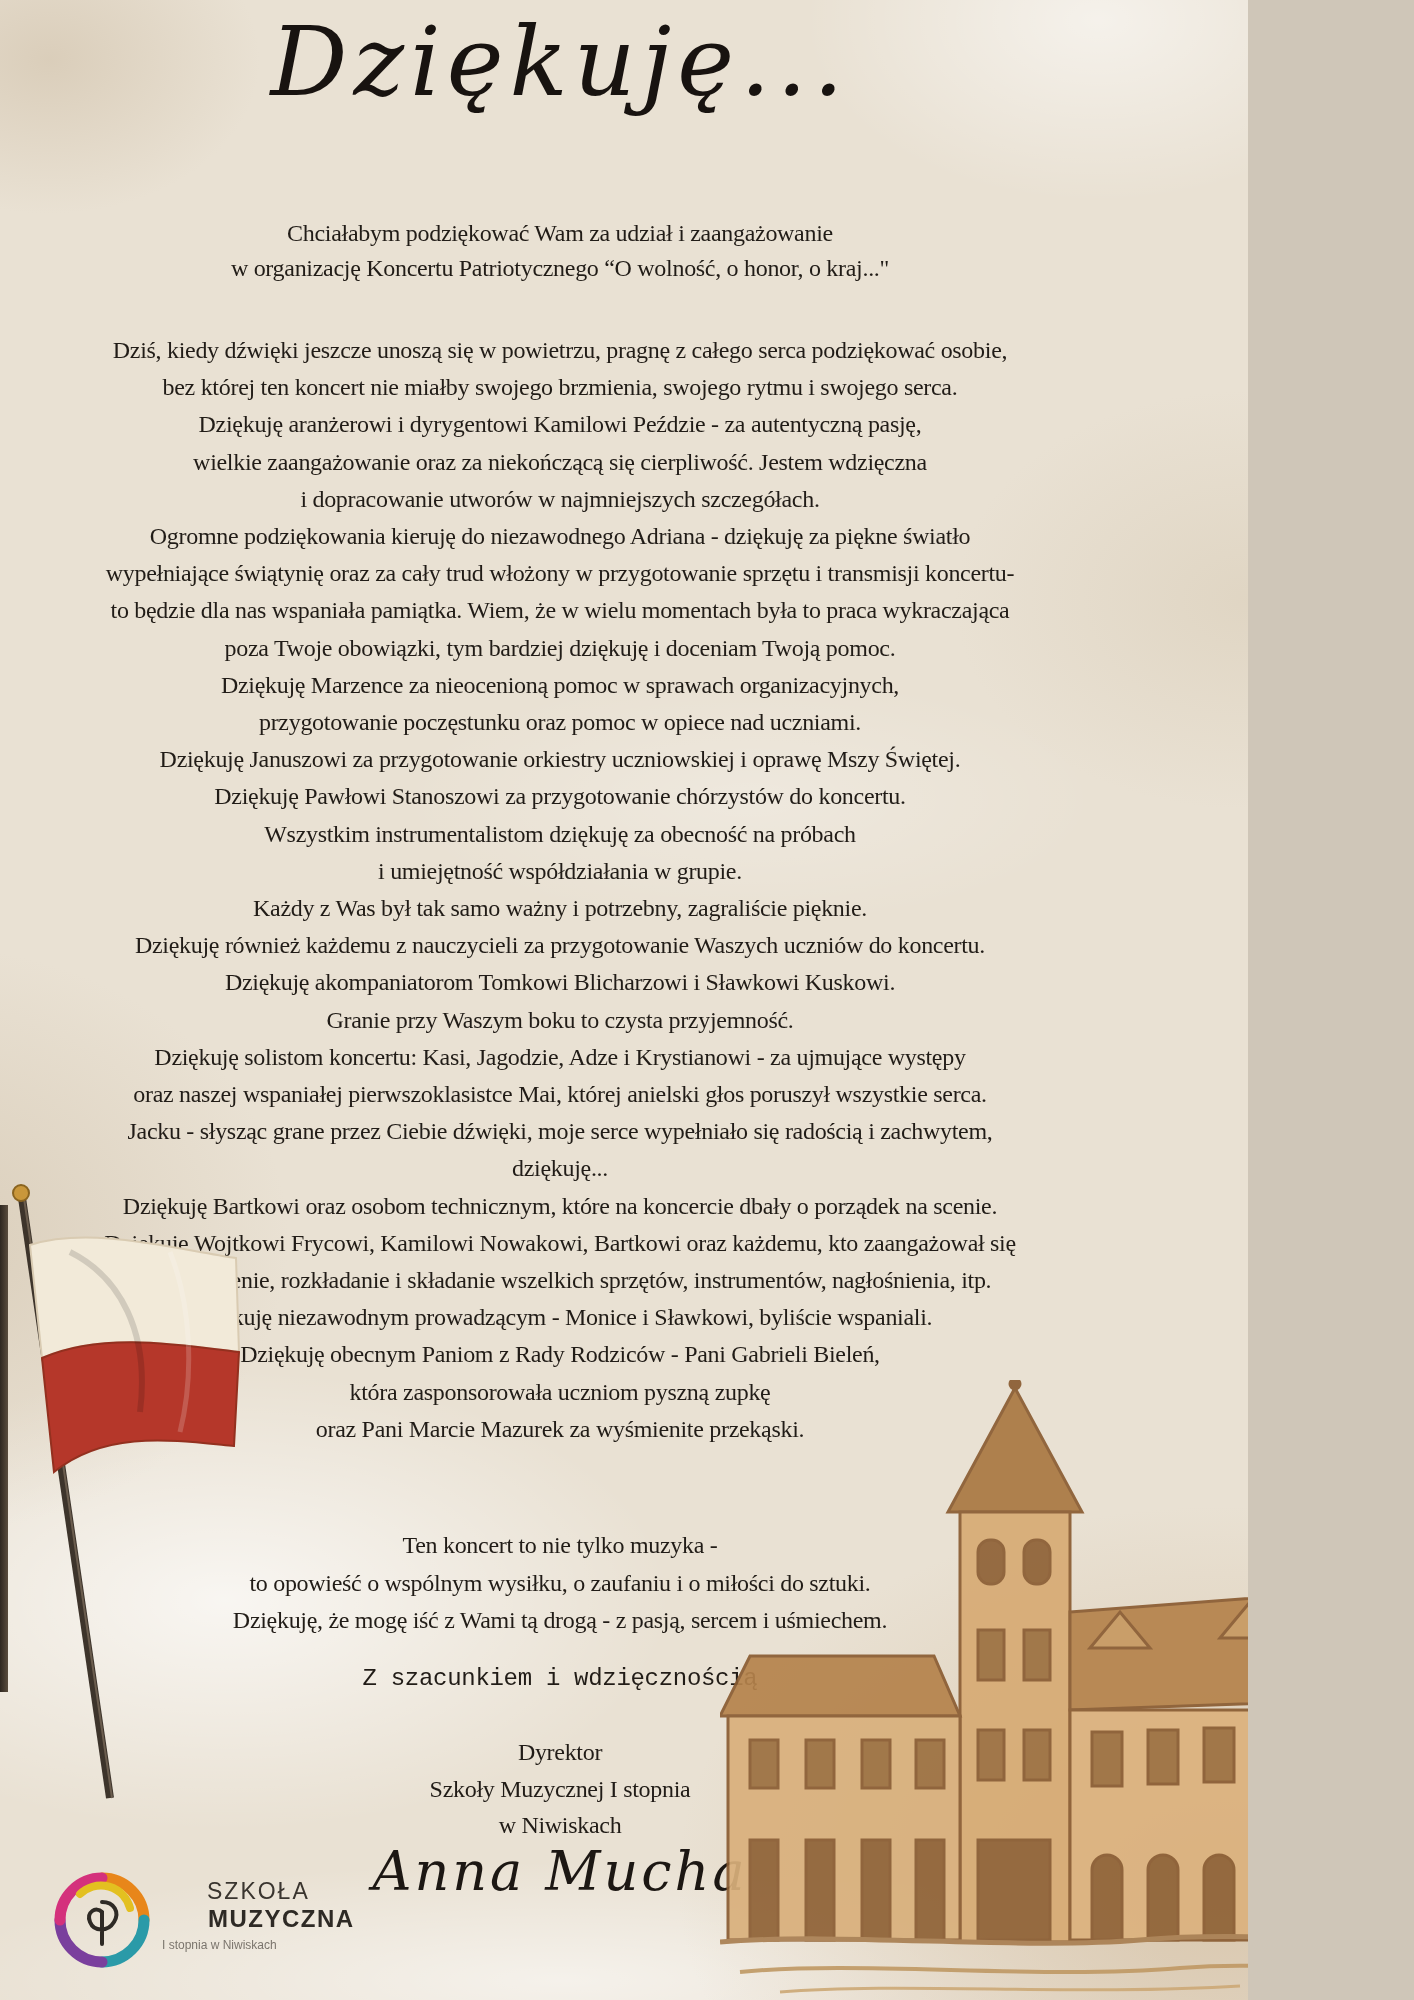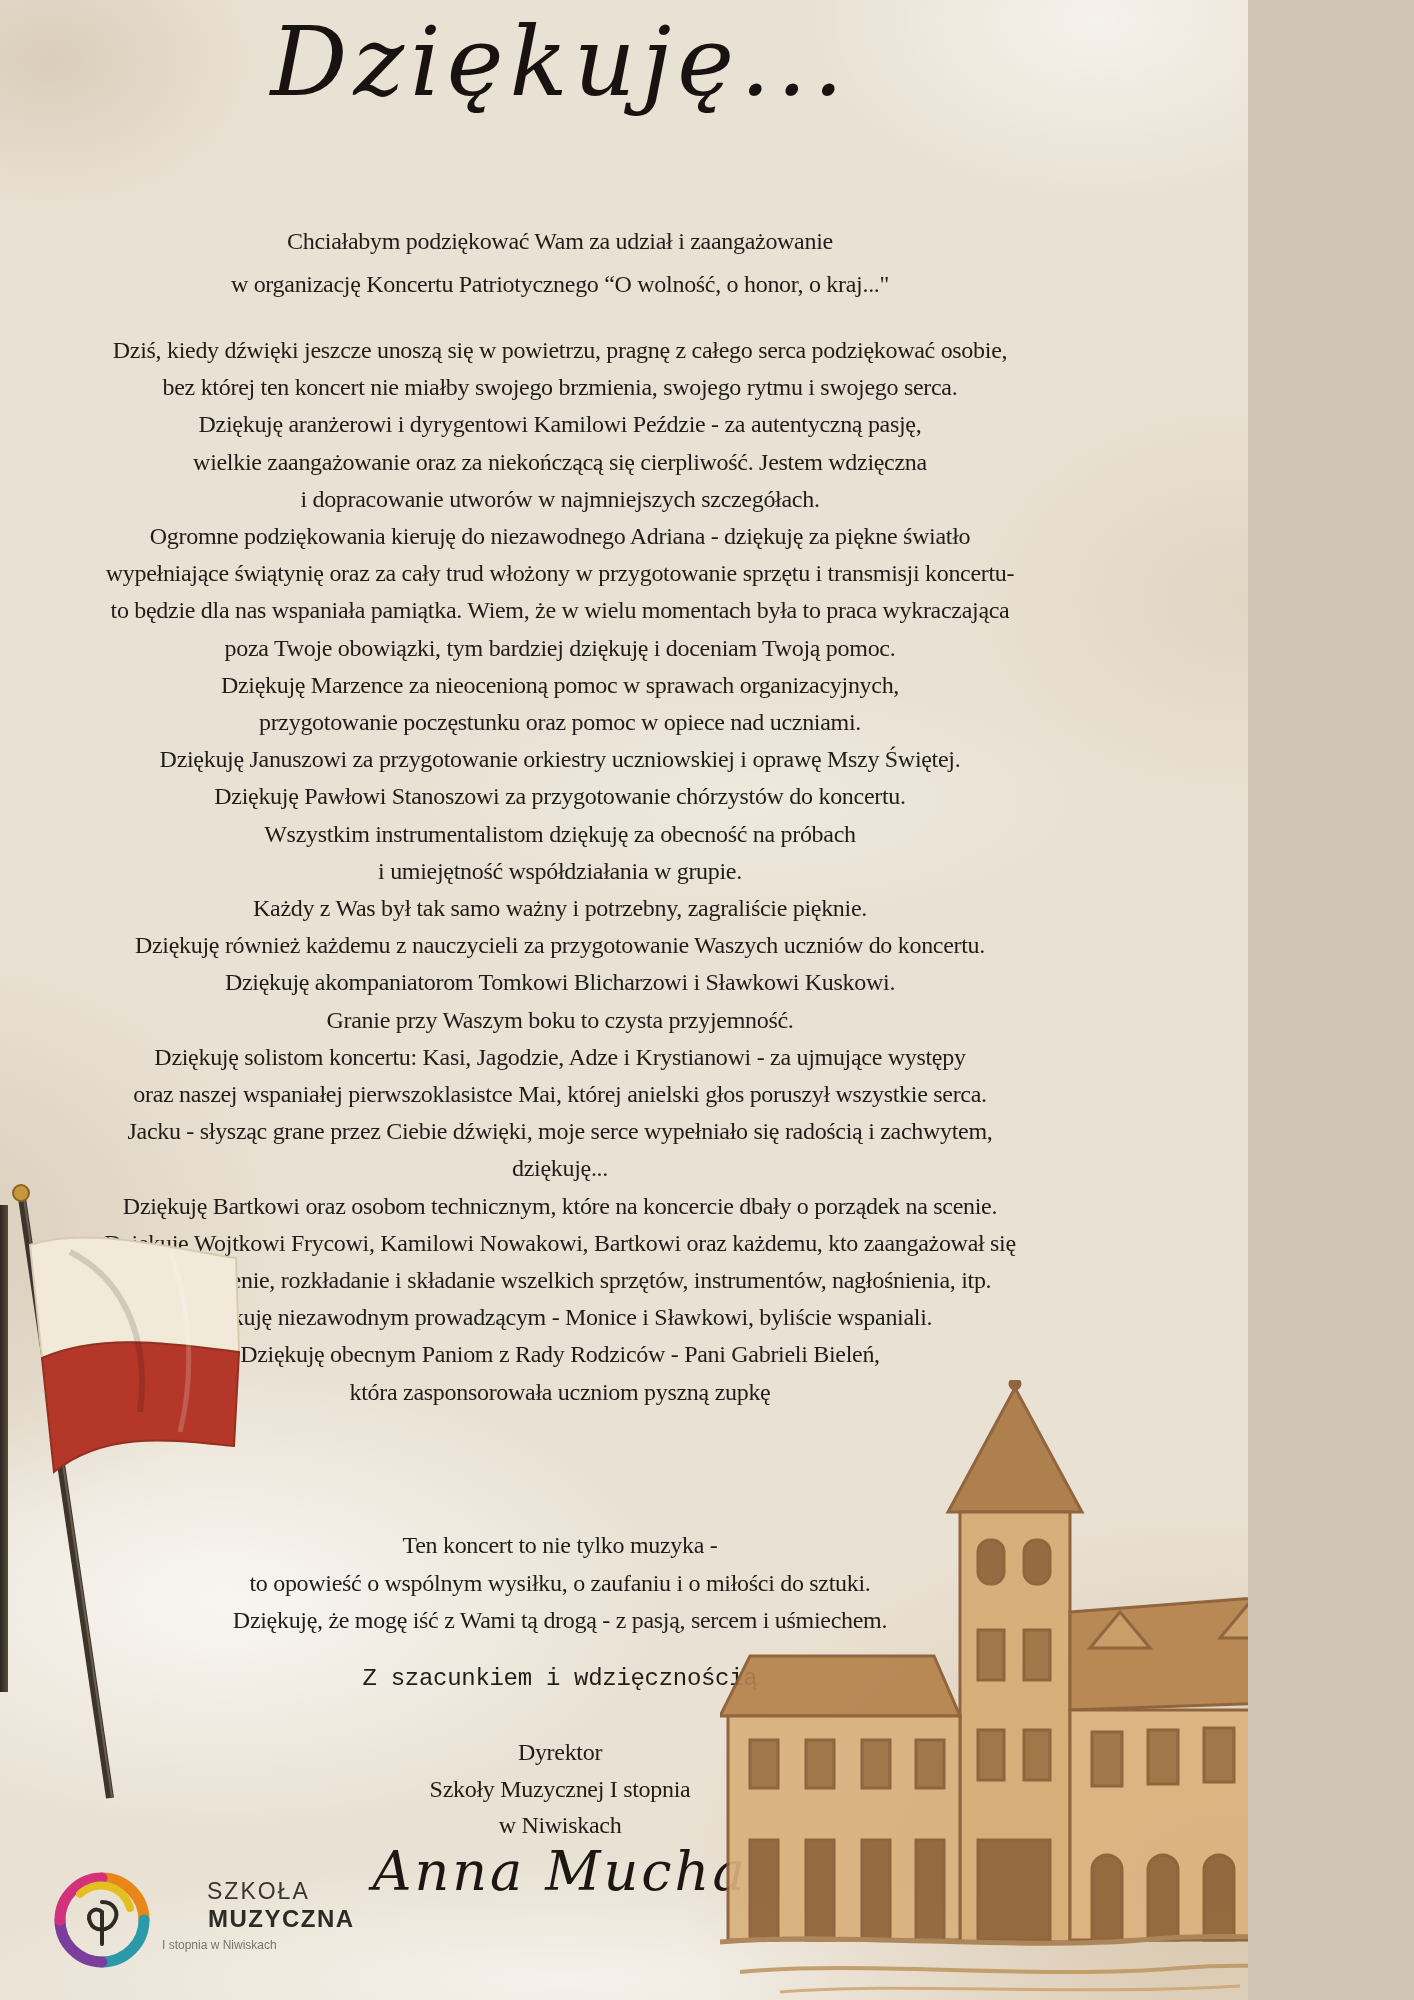--- a/index.html
+++ b/index.html
@@ -19,21 +19,21 @@
       radial-gradient(ellipse 420px 300px at 100% 30%, rgba(210,196,172,.4), transparent 70%);
   }
   .col{position:absolute;left:0;width:1120px;text-align:center;}
   .line{font-size:24px;line-height:37.2px;letter-spacing:-0.3px;white-space:nowrap;}
   .title{
     position:absolute;top:6px;left:0;width:1120px;margin:0;text-align:center;
     font-family:"DejaVu Serif",serif;font-style:italic;font-weight:400;
     font-size:96px;letter-spacing:6px;color:#181310;
   }
   .intro{top:216px;}
-  .intro .line{line-height:35px;margin-top:8px;}
+  .intro .line{line-height:35px;}
   .main{top:332px;}
   .closing{top:1527px;}
   .closing .line{line-height:37.5px;}
   .signoff{top:1661px;font-family:Liberation Mono, monospace;}
   .signoff .line{line-height:36px;}
   .sigblock{top:1734px;}
   .sigblock .line{line-height:36.5px;}
   .signature{
     position:absolute;top:1840px;left:0;width:1120px;text-align:center;
     font-family:"DejaVu Serif",serif;font-style:italic;font-size:54px;
@@ -84,20 +84,21 @@
     <div class="line">Dziękuję solistom koncertu: Kasi, Jagodzie, Adze i Krystianowi - za ujmujące występy</div>
     <div class="line">oraz naszej wspaniałej pierwszoklasistce Mai, której anielski głos poruszył wszystkie serca.</div>
     <div class="line">Jacku - słysząc grane przez Ciebie dźwięki, moje serce wypełniało się radością i zachwytem,</div>
     <div class="line">dziękuję...</div>
     <div class="line">Dziękuję Bartkowi oraz osobom technicznym, które na koncercie dbały o porządek na scenie.</div>
     <div class="line">Dziękuję Wojtkowi Frycowi, Kamilowi Nowakowi, Bartkowi oraz każdemu, kto zaangażował się</div>
     <div class="line">w przewożenie, rozkładanie i składanie wszelkich sprzętów, instrumentów, nagłośnienia, itp.</div>
     <div class="line">Dziękuję niezawodnym prowadzącym - Monice i Sławkowi, byliście wspaniali.</div>
     <div class="line">Dziękuję obecnym Paniom z Rady Rodziców - Pani Gabrieli Bieleń,</div>
     <div class="line">która zasponsorowała uczniom pyszną zupkę</div>
+    <div class="line">oraz Pani Marcie Mazurek za wyśmienite przekąski.</div>
   </div>
 
   <div class="col closing">
     <div class="line">Ten koncert to nie tylko muzyka -</div>
     <div class="line">to opowieść o wspólnym wysiłku, o zaufaniu i o miłości do sztuki.</div>
     <div class="line">Dziękuję, że mogę iść z Wami tą drogą - z pasją, sercem i uśmiechem.</div>
   </div>
 
   <div class="col signoff">
     <div class="line">Z szacunkiem i wdzięcznością</div>

